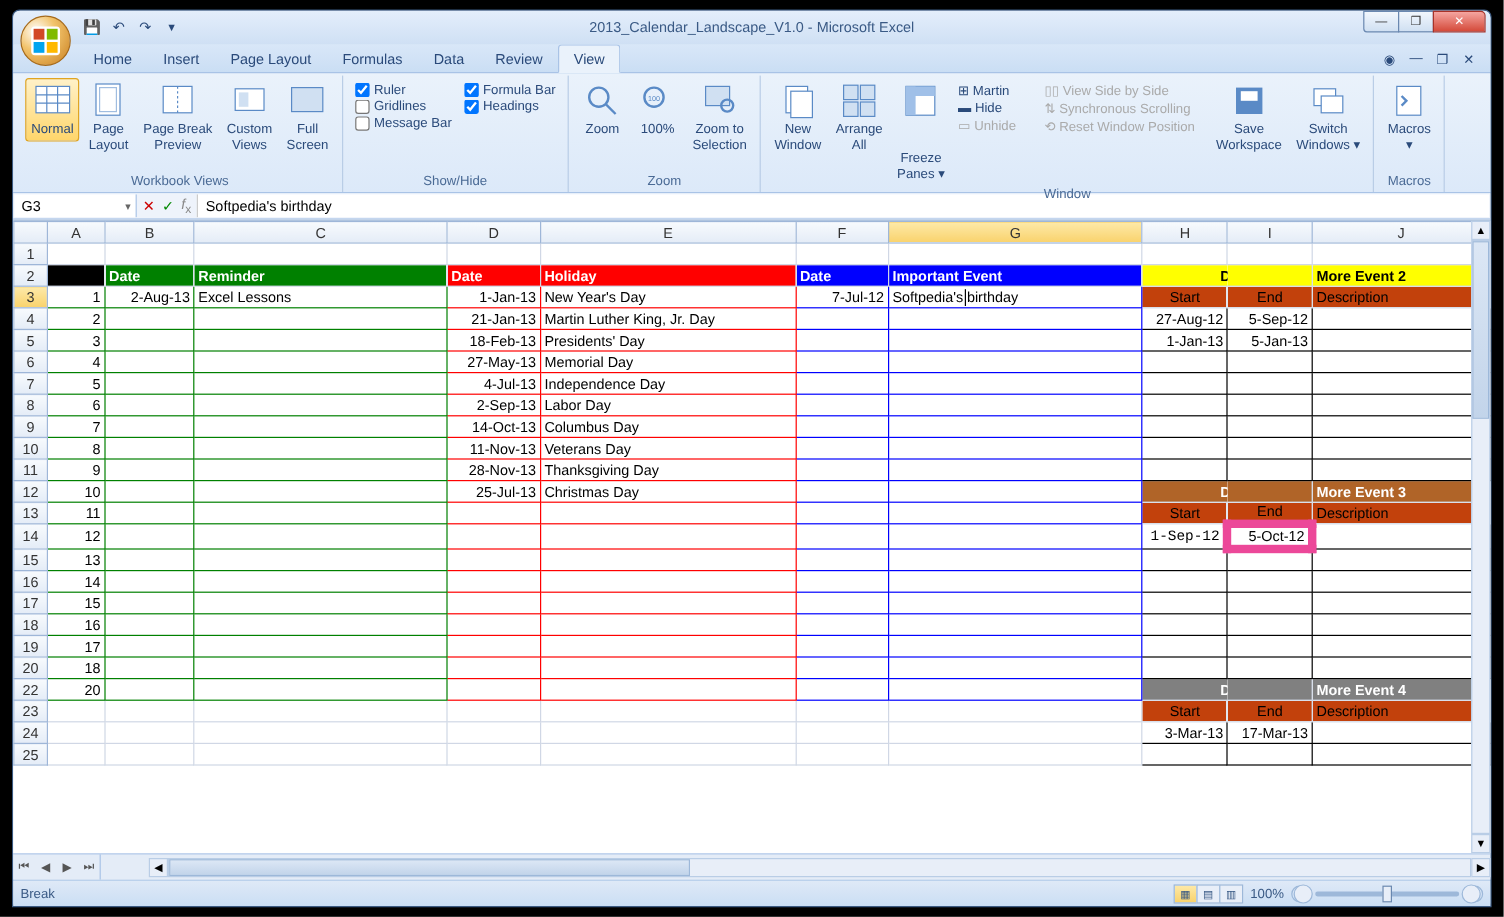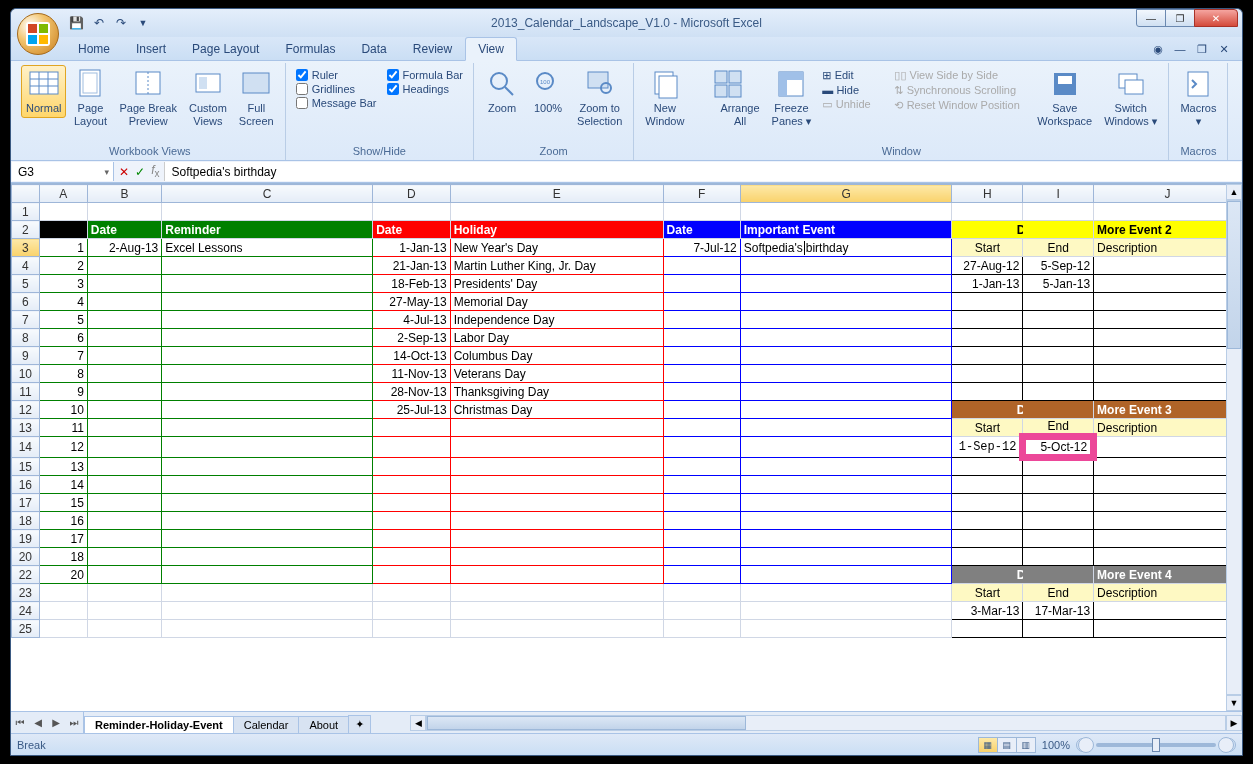--- a/index.html
+++ b/index.html
@@ -84,21 +84,21 @@
 
 .vscroll{position:absolute;right:0;top:0;bottom:0;width:16px;display:flex;flex-direction:column;}
 .vscroll .scrollbar{flex:1;width:auto;}
 .vscroll .thumb{left:0;right:0;top:0;height:30%;width:auto;}
 
 
 .hdr-green{background:#008000;color:#fff;font-weight:bold;}
 .hdr-red{background:#ff0000;color:#fff;font-weight:bold;}
 .hdr-blue{background:#0000ff;color:#fff;font-weight:bold;}
 .hdr-yellow{background:#ffff00;color:#000;font-weight:bold;text-align:center;}
-.hdr-tan{background:#fef9c3;color:#000;text-align:center;}
+.hdr-tan{background:#c2410c;color:#000;text-align:center;}
 .hdr-brown{background:#b06428;color:#fff;font-weight:bold;text-align:center;}
 .hdr-grey{background:#808080;color:#fff;font-weight:bold;text-align:center;}
 .black{background:#000;}
 
 
 .ico svg{width:100%;height:100%;}
 </style>
 </head>
 <body>
 
@@ -275,36 +275,36 @@
           </div>
         <div class="bigbtn">
             <div class="ico">
               <svg viewBox="0 0 32 32">
                 <rect x="3" y="3" width="12" height="12" fill="#d0e0f2" stroke="#5a8ac6"></rect>
                 <rect x="17" y="3" width="12" height="12" fill="#d0e0f2" stroke="#5a8ac6"></rect>
                 <rect x="3" y="17" width="12" height="12" fill="#d0e0f2" stroke="#5a8ac6"></rect>
                 <rect x="17" y="17" width="12" height="12" fill="#d0e0f2" stroke="#5a8ac6"></rect>
               </svg>
             </div>
-            <span style="white-space:pre-line;margin-left:24px;">Arrange
+            <span style="white-space:pre-line;">Arrange
 All</span>
           </div>
         <div class="bigbtn">
             <div class="ico">
               <svg viewBox="0 0 32 32">
                 <rect x="4" y="4" width="24" height="24" fill="#fff" stroke="#5a8ac6"></rect>
                 <rect x="4" y="4" width="24" height="8" fill="#a0c0e8"></rect>
                 <rect x="4" y="4" width="8" height="24" fill="#a0c0e8"></rect>
               </svg>
             </div>
-            <span style="white-space:pre-line;">Freeze
+            <span style="white-space:pre-line;margin-top:24px;">Freeze
 Panes ▾</span>
           </div>
         <div class="checkcol" style="min-width:70px;">
-          <span>⊞ <span>Edit</span></span>
+          <span>⊞ <span>Martin</span></span>
           <span>▬ <span>Hide</span></span>
           <span style="color:#aaa;">▭ <span>Unhide</span></span>
         </div>
         <div class="checkcol" style="min-width:140px;color:#aaa;">
           <span>▯▯ <span>View Side by Side</span></span>
           <span>⇅ <span>Synchronous Scrolling</span></span>
           <span>⟲ <span>Reset Window Position</span></span>
         </div>
         <div class="bigbtn">
             <div class="ico">
@@ -712,26 +712,20 @@
     </div>
   </div>
 
   <div class="sheetbar">
     <div class="navbtns">
       <span>⏮</span>
       <span>◀</span>
       <span>▶</span>
       <span>⏭</span>
     </div>
-    <div class="sheettabs">
-      <div class="sheettab active">Reminder-Holiday-Event</div>
-      <div class="sheettab">Calendar</div>
-      <div class="sheettab">About</div>
-      <div class="sheettab" style="padding:2px 6px;">✦</div>
-    </div>
     <div class="hscroll">
       <div class="sbtn">◀</div>
       <div class="scrollbar">
           <div class="thumb"></div>
         </div>
       <div class="sbtn">▶</div>
     </div>
   </div>
 
   <div class="statusbar">

